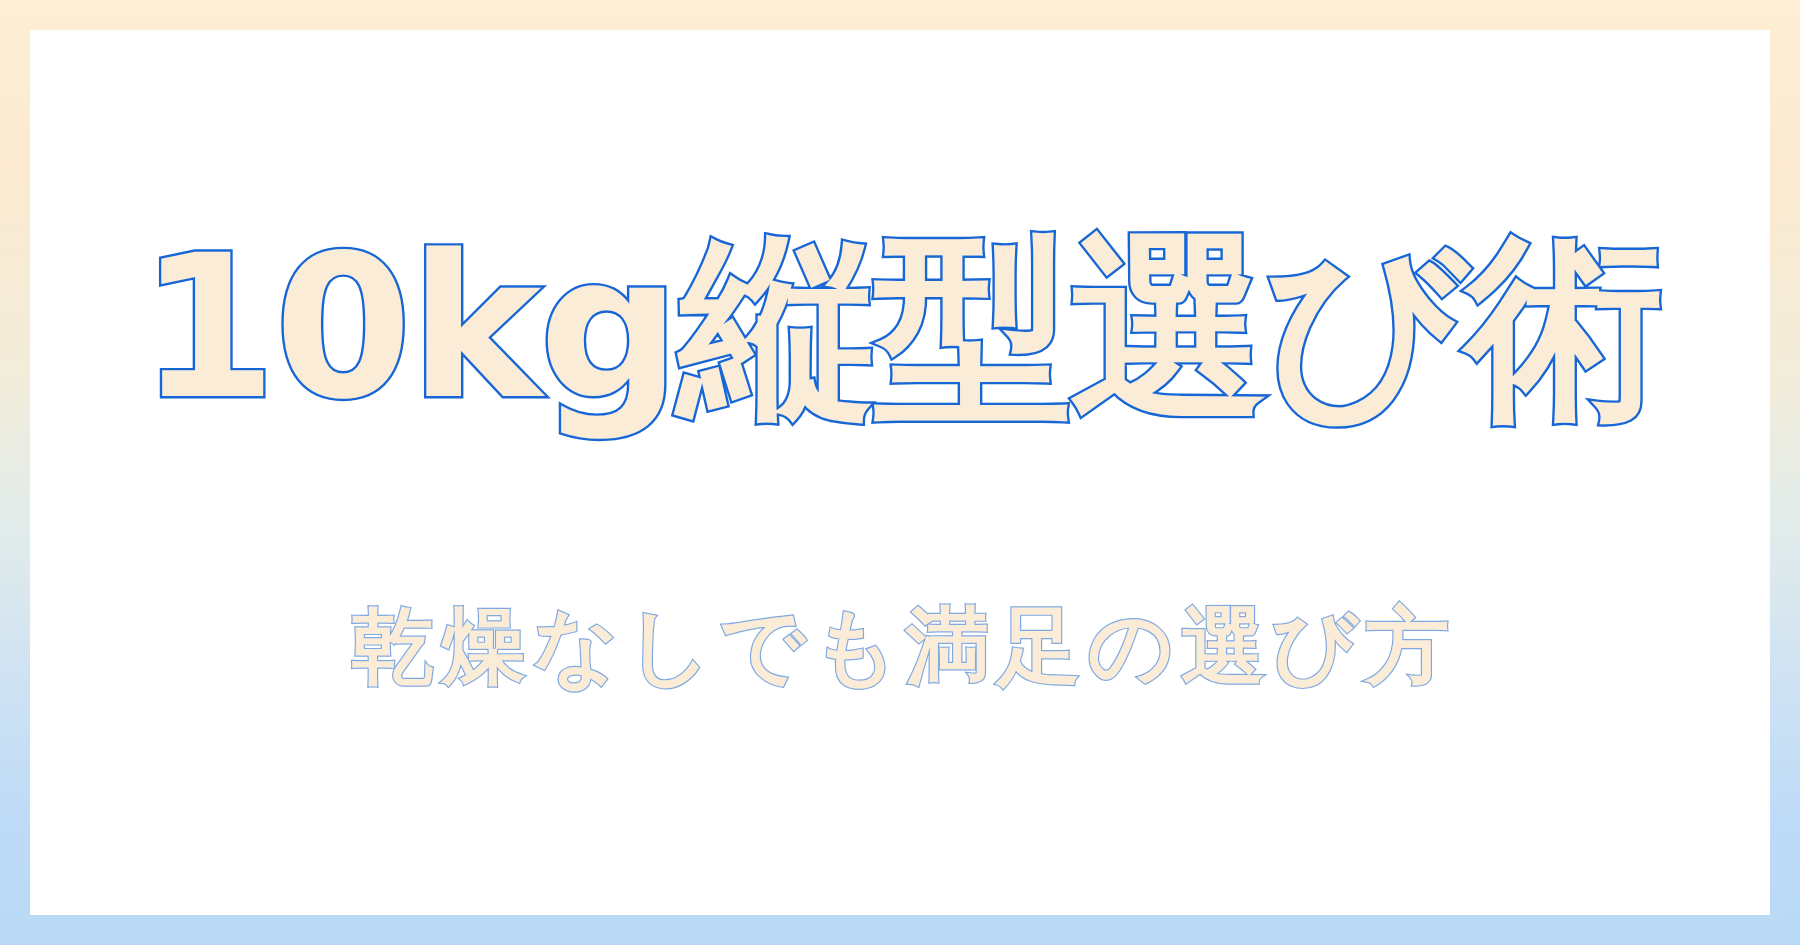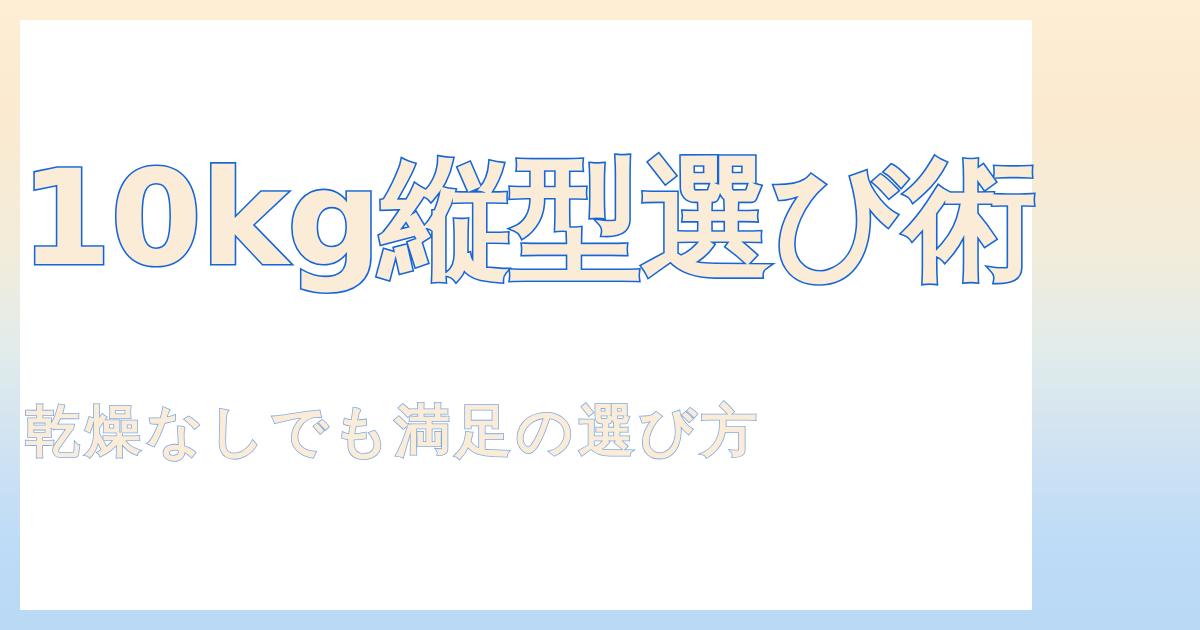--- a/index.html
+++ b/index.html
@@ -32,21 +32,21 @@
       #bedbf7 86%,
       #b9d9f5 100%
     );
   }
 
   
   .card {
     position: absolute;
     left: 20px;
     top: 20px;
-    width: 1012px;
+    width: 1160px;
     height: 590px;
     background: #ffffff;
   }
 
   .content {
     position: absolute;
     inset: 0;
     display: flex;
     flex-direction: column;
     align-items: center;
@@ -77,20 +77,21 @@
     paint-order: stroke fill;
     text-rendering: geometricPrecision;
   }
 
   
   .subtitle-wrap {
     position: absolute;
     left: 0;
     right: 0;
     top: 378px;
+    text-align: center;
   }
 
   .subtitle {
     display: inline-block;
     margin: 0;
     font-family: "DejaVu Sans", "Liberation Sans", sans-serif;
     font-size: 56px;
     font-weight: 700;
     line-height: 1.2;
     letter-spacing: 0.085em;

